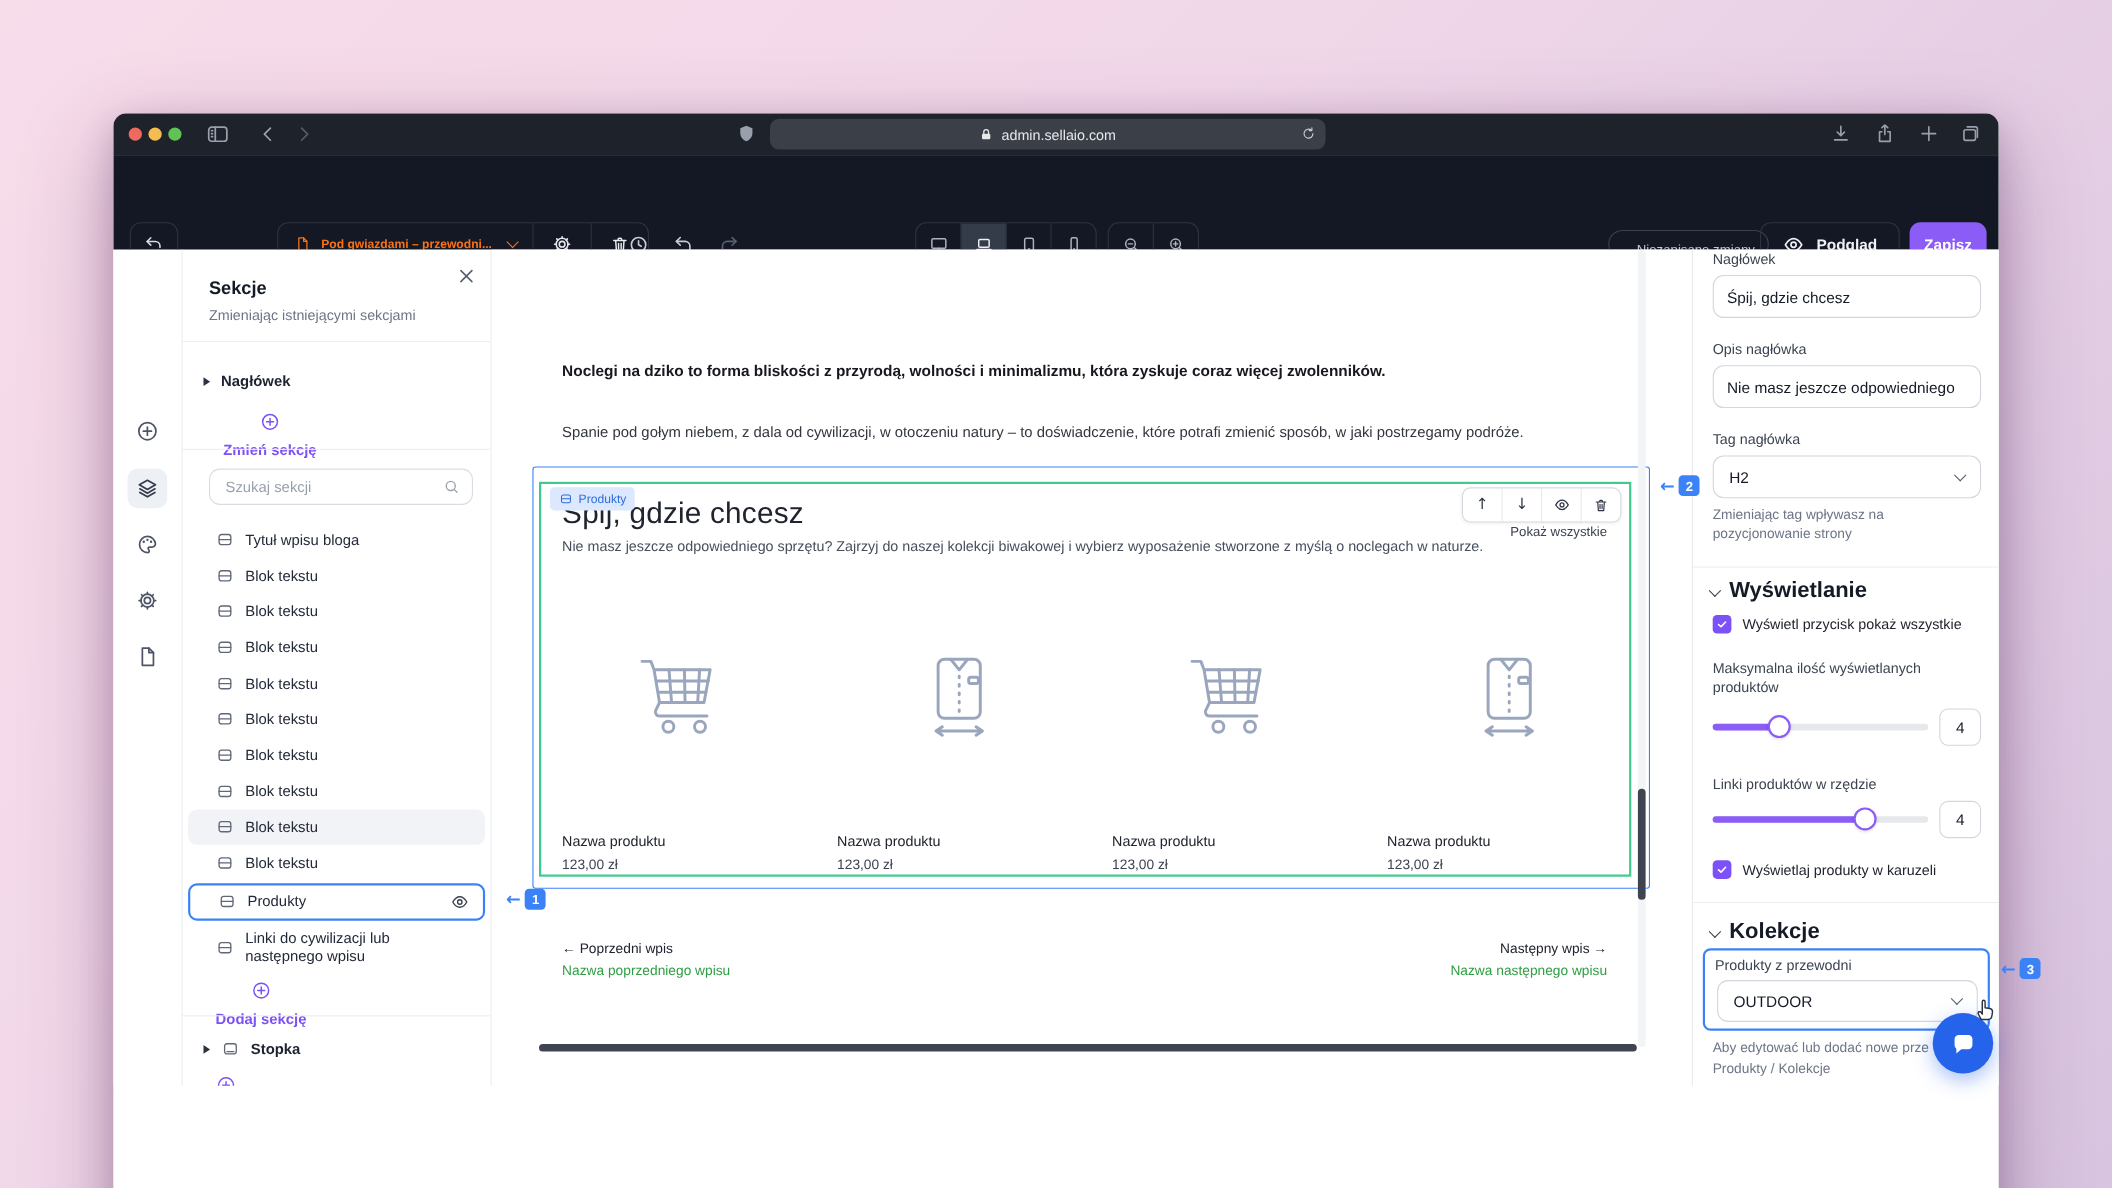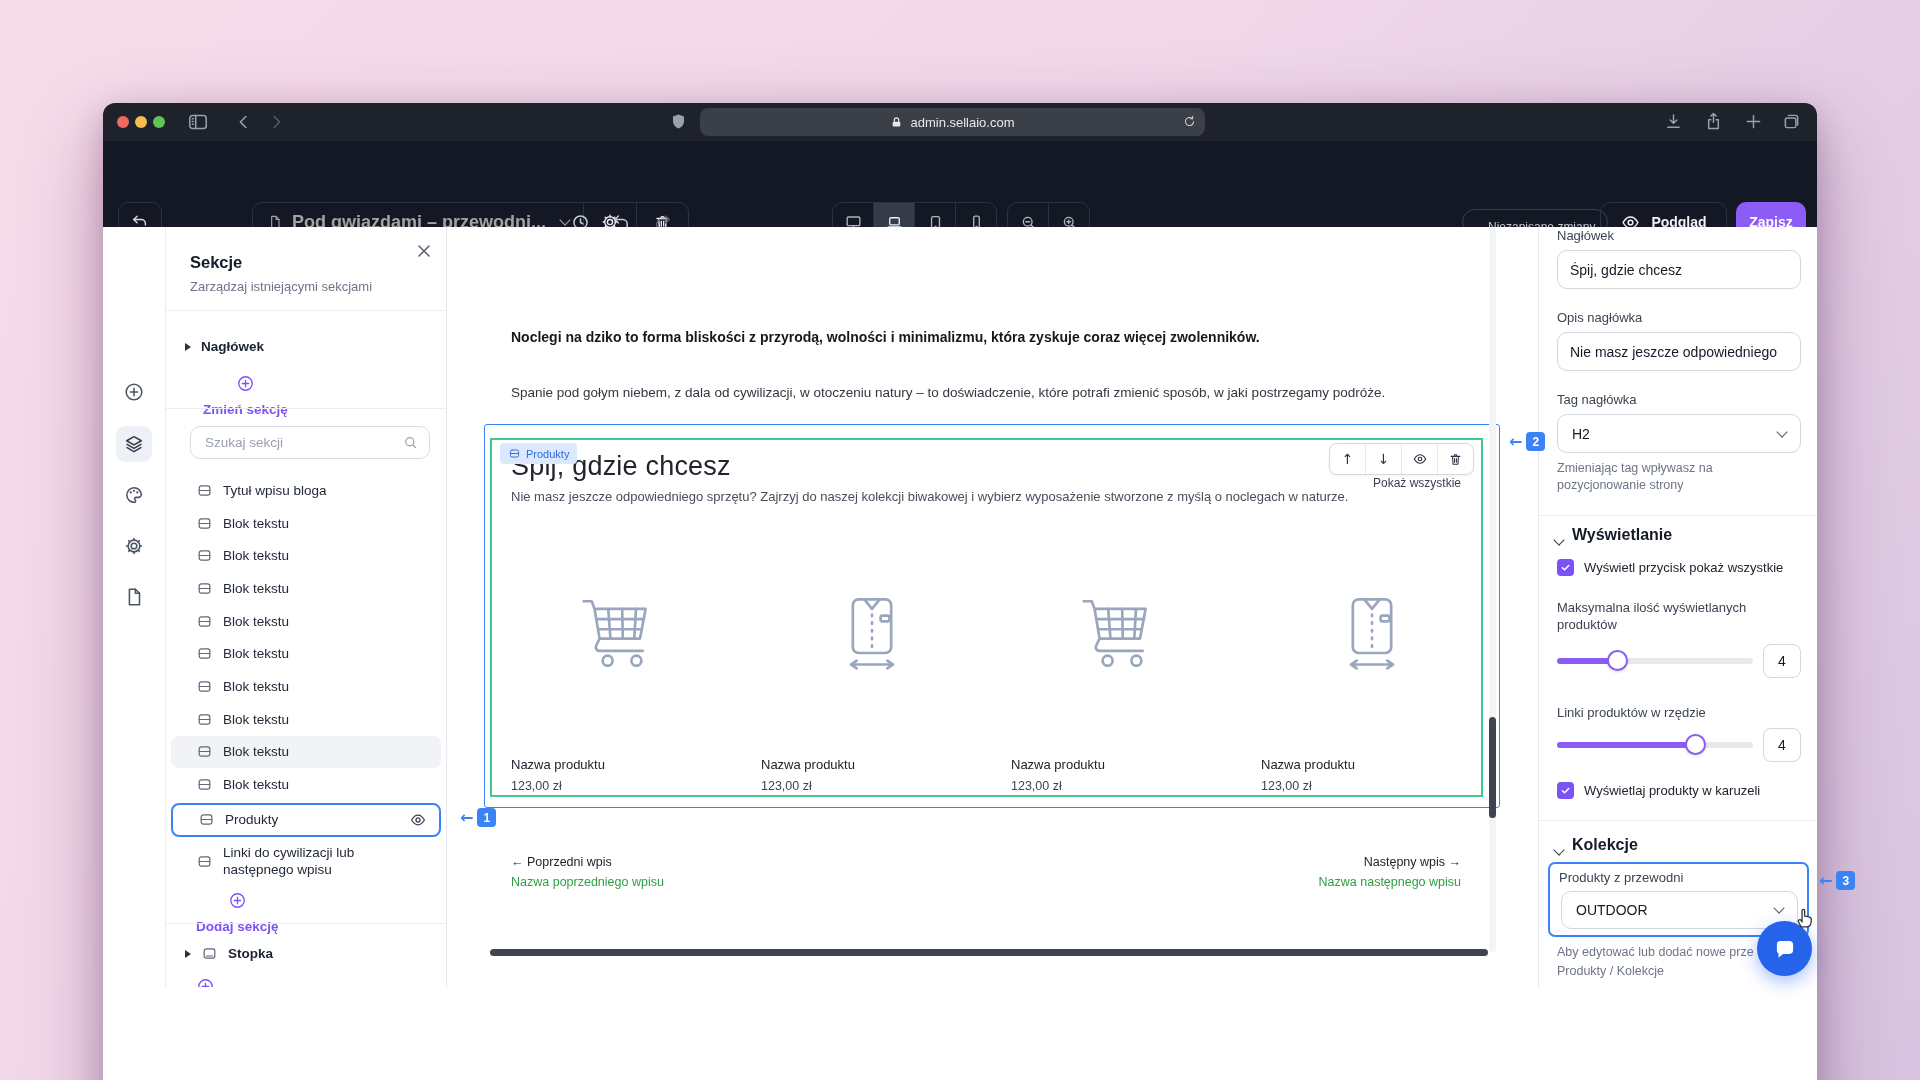--- a/index.html
+++ b/index.html
@@ -23,21 +23,21 @@
   .urlbar .refresh{position:absolute;right:8px;top:6px;color:#c9ccd2;}
 
   
   .toolbar{position:absolute;left:0;top:38px;width:100%;height:86px;background:#141825;}
   .tbtn{position:absolute;top:61px;height:40px;border:1px solid #2b3240;border-radius:10px;
     display:flex;align-items:center;justify-content:center;color:#d7dae0;box-sizing:border-box;}
   .combo{position:absolute;left:149px;top:61px;height:40px;border:1px solid #2b3240;border-radius:10px;
     display:flex;align-items:stretch;color:#e8eaee;box-sizing:border-box;}
   .combo .cell{display:flex;align-items:center;justify-content:center;}
   .combo .sep{width:1px;background:#2b3240;}
-  .page-pill{gap:9px;padding:0 14px;font-size:18px;font-weight:bold;color:#a3a3a3;}
+  .page-pill{gap:9px;padding:0 14px;font-size:11px;font-weight:bold;color:#f97316;}
   .page-pill .chev{margin-left:6px;}
   .chev{display:inline-block;width:7px;height:7px;border-right:1.6px solid currentColor;border-bottom:1.6px solid currentColor;transform:rotate(45deg);margin-top:-4px;}
   .flat-ic{position:absolute;top:71px;color:#c6cad2;}
   .flat-ic.dim{color:#5a6070}
   .devgroup{position:absolute;left:729px;top:61px;height:40px;border:1px solid #2b3240;border-radius:10px;display:flex;box-sizing:border-box;overflow:hidden;}
   .devgroup .dcell{width:40px;display:flex;align-items:center;justify-content:center;color:#aeb3bd;border-right:1px solid #2b3240;}
   .devgroup .dcell:last-child{border-right:none}
   .devgroup .dcell.active{background:#343b49;color:#eef0f3;}
   .zoomgroup{position:absolute;left:904px;}
   .unsaved{position:absolute;left:1359px;top:68px;height:26px;border:1px solid #3a404c;border-radius:13px;
@@ -102,21 +102,21 @@
 
   
   .inspector{position:absolute;left:1435px;top:0;width:279px;height:100%;border-left:1px solid #e7e9ee;box-sizing:border-box;background:#fff;}
   .ins-label{position:absolute;left:18px;font-size:13px;color:#3c4452;}
   .ins-input{position:absolute;left:18px;width:244px;height:39px;border:1px solid #d2d6dd;border-radius:10px;box-sizing:border-box;
     padding:0 12px;font-size:14px;color:#141a26;font-family:inherit;outline:none;background:#fff;white-space:nowrap;overflow:hidden;}
   .ins-select{position:absolute;left:18px;width:244px;height:39px;border:1px solid #d2d6dd;border-radius:10px;box-sizing:border-box;
     display:flex;align-items:center;justify-content:space-between;padding:0 14px;font-size:14px;color:#141a26;background:#fff;}
   .ins-help{position:absolute;left:18px;width:240px;font-size:12.5px;color:#6d7586;line-height:1.35;}
   .ins-div{position:absolute;left:0;width:100%;height:1px;background:#edeef2;}
-  .ins-sec{position:absolute;left:16px;display:flex;align-items:flex-end;gap:9px;font-size:16px;font-weight:bold;color:#141a26;}
+  .ins-sec{position:absolute;left:16px;display:flex;align-items:center;gap:9px;font-size:20px;font-weight:bold;color:#141a26;}
   .ins-sec .chev{margin-top:-2px;color:#39404e;}
   .cb-row{position:absolute;left:18px;display:flex;align-items:center;gap:10px;font-size:13px;color:#20242e;}
   .cbox{width:17px;height:17px;border-radius:4px;background:#7c51f5;display:flex;align-items:center;justify-content:center;color:#fff;flex:none;}
   .slider-row{position:absolute;left:18px;width:244px;height:34px;}
   .track{position:absolute;left:0;top:14px;width:196px;height:6px;border-radius:3px;background:#e6e8ec;}
   .fill{position:absolute;left:0;top:0;height:6px;border-radius:3px;background:#8b5cf6;}
   .thumb{position:absolute;top:-8px;width:21px;height:21px;border-radius:50%;background:#fff;border:2.5px solid #8b5cf6;box-sizing:border-box;box-shadow:0 1px 3px rgba(0,0,0,.15);}
   .valbox{position:absolute;right:0;top:0;width:38px;height:34px;border:1px solid #d2d6dd;border-radius:8px;box-sizing:border-box;display:flex;align-items:center;justify-content:center;font-size:14px;color:#141a26;}
   .kol-box{position:absolute;left:9px;top:635px;width:261px;height:75px;border:2px solid #3b82f6;border-radius:7px;box-sizing:border-box;}
 
@@ -334,21 +334,21 @@
       <div class="rail-item" style="top:352px">
         <svg class="ic" width="22" height="22" viewBox="0 0 24 24">
             <path d="M7 3.5h6.5L18 8v12.5H7z"></path>
             <path d="M13.5 3.5V8H18"></path>
           </svg>
       </div>
     </div>
 
     <div class="panel">
       <div class="panel-title">Sekcje</div>
-      <div class="panel-sub">Zarządzaj istniejącymi sekcjami</div>
+      <div class="panel-sub">Zmieniając istniejącymi sekcjami</div>
       <div class="close-x">
         <svg class="ic" width="20" height="20" viewBox="0 0 24 24">
             <path d="M6 6l12 12M18 6 6 18"></path>
           </svg>
       </div>
       <div class="pdiv" style="top:83px"></div>
 
       <div class="group-row" style="top:112px">
         <span class="tri"></span>
         <span>Nagłówek</span>

